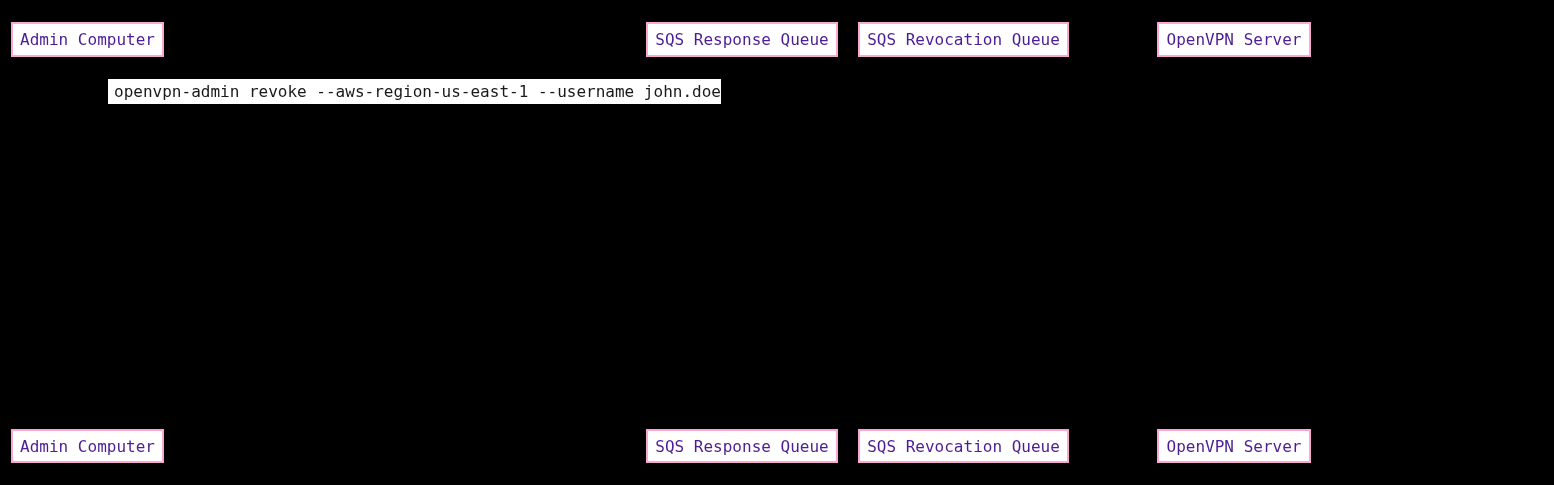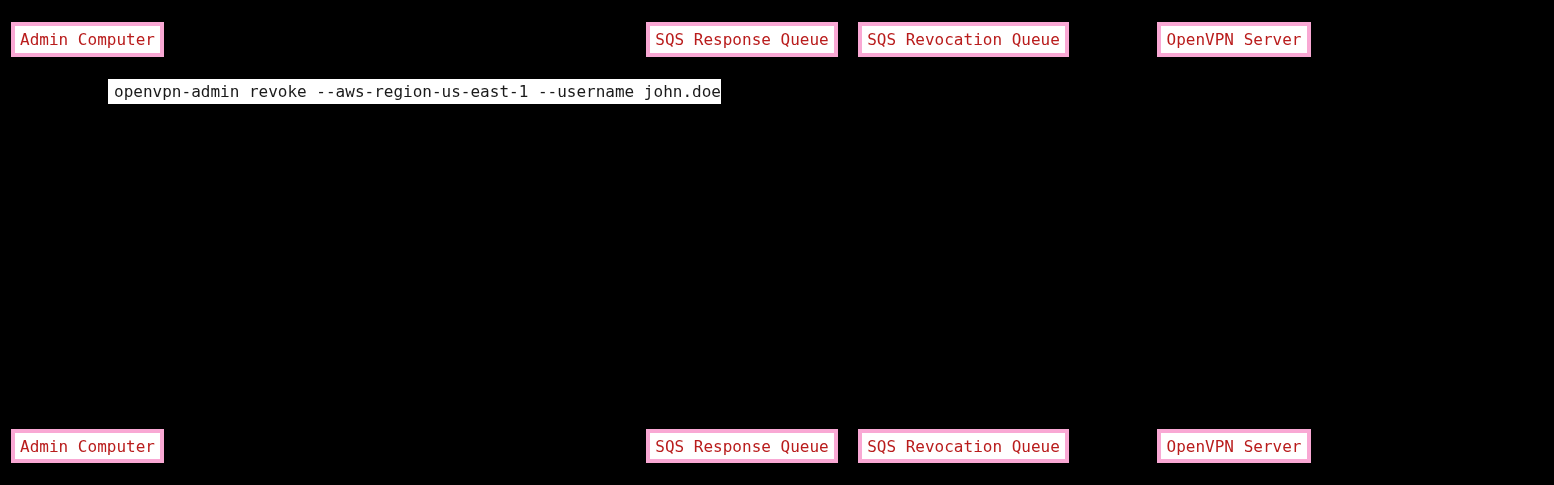--- a/index.html
+++ b/index.html
@@ -12,28 +12,28 @@
     width: 1554px;
     height: 485px;
     background: #000000;
     overflow: hidden;
     font-family: "DejaVu Sans Mono", "Liberation Mono", monospace;
   }
   .actor-box {
     position: absolute;
     height: 35px;
     background: #ffffff;
-    color: #b91c1c;
+    color: #4c1d95;
     font-size: 16px;
     display: flex;
     align-items: center;
     justify-content: center;
     box-sizing: border-box;
     white-space: nowrap;
-    border: 4px solid #f9a8d4;
+    border: 2px solid #f9a8d4;
   }
   .actor-top-admin      { left: 11px;   top: 22px; width: 153px; }
   .actor-top-response   { left: 646px;  top: 22px; width: 192px; }
   .actor-top-revocation { left: 858px;  top: 22px; width: 211px; }
   .actor-top-openvpn    { left: 1157px; top: 22px; width: 154px; }
   .actor-bot-admin      { left: 11px;   top: 429px; width: 153px; height: 34px; }
   .actor-bot-response   { left: 646px;  top: 429px; width: 192px; height: 34px; }
   .actor-bot-revocation { left: 858px;  top: 429px; width: 211px; height: 34px; }
   .actor-bot-openvpn    { left: 1157px; top: 429px; width: 154px; height: 34px; }
   .message-label {

